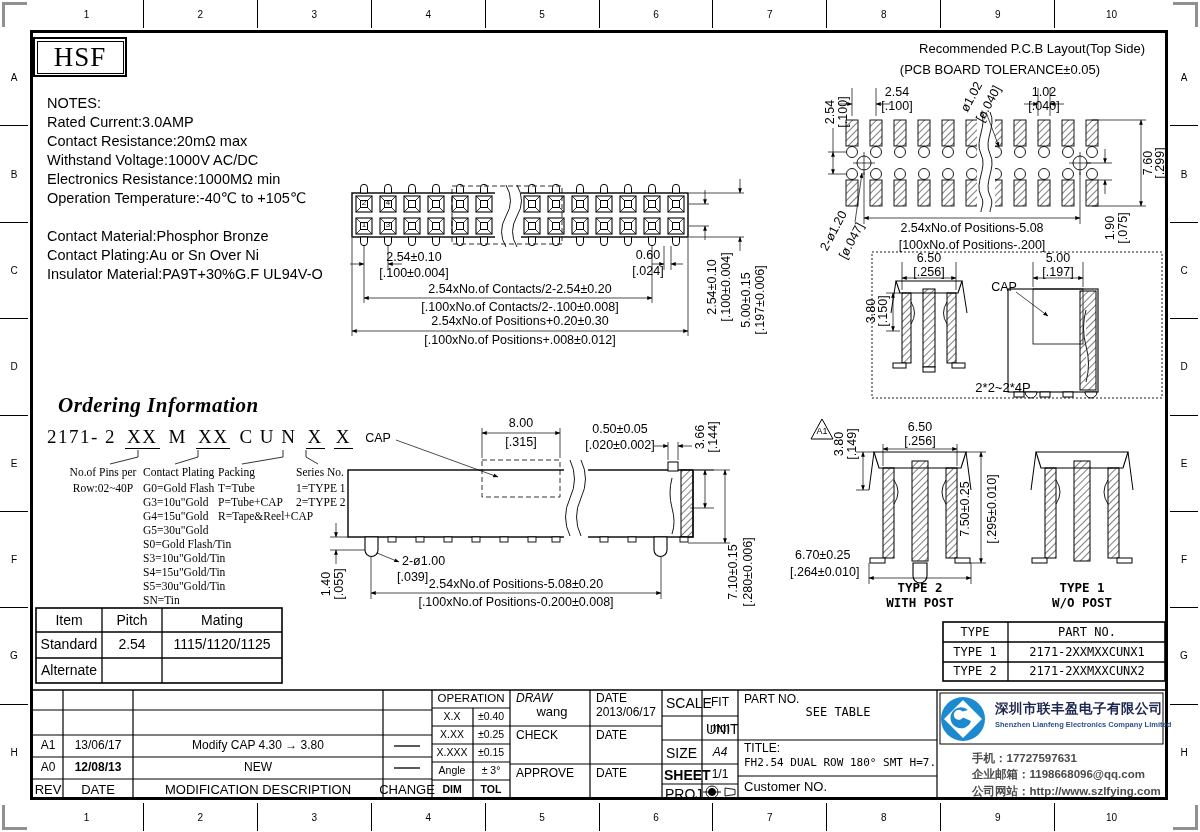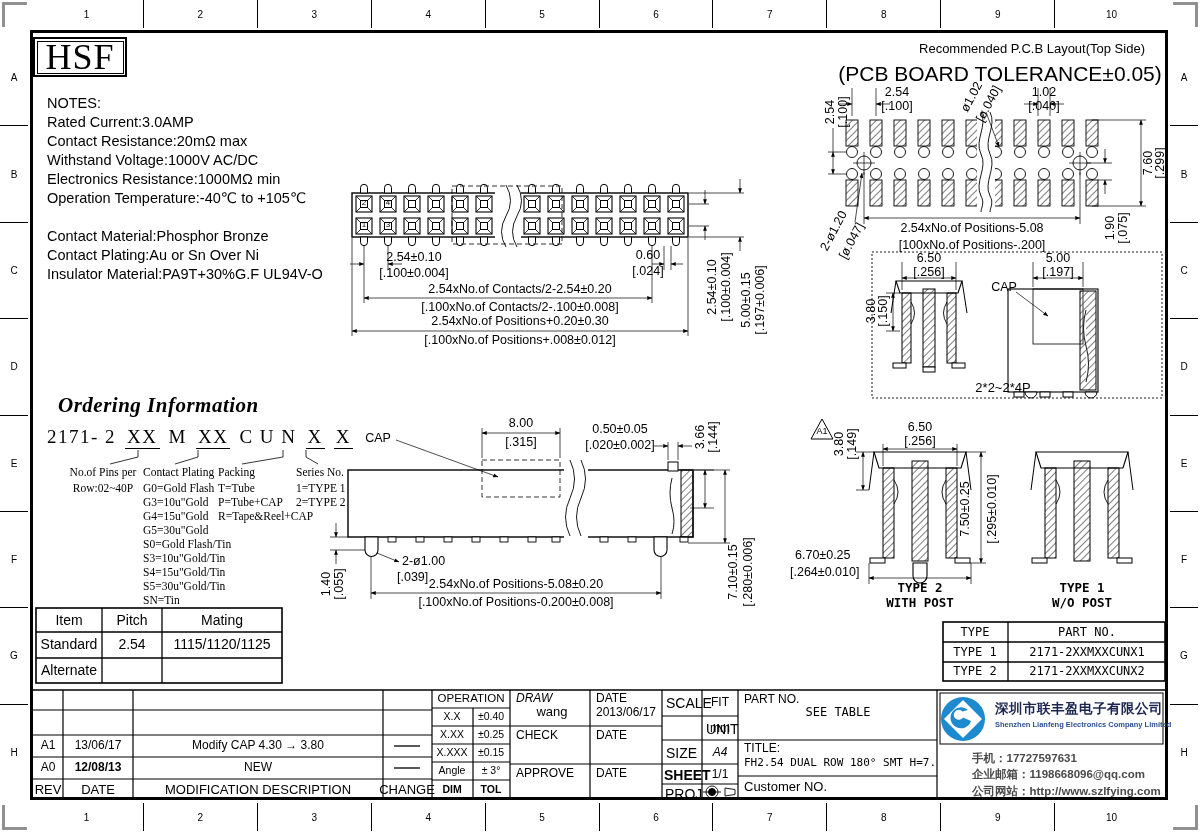--- a/index.html
+++ b/index.html
@@ -17,21 +17,21 @@
   .b{font-weight:bold;}
   .zb{position:absolute;display:flex;}
   .zbh>div{flex:1;display:flex;align-items:center;justify-content:center;font-size:10px;border-right:1px solid #000;}
   .zbh>div:last-child{border-right:none;}
   .zbv{flex-direction:column;}
   .zbv>div{flex:1;display:flex;align-items:center;justify-content:center;font-size:10px;border-bottom:1px solid #000;}
   .zbv>div:last-child{border-bottom:none;}
   .corner{position:absolute;width:22px;height:22px;}
   .hsf{position:absolute;left:33px;top:37px;width:94px;height:40px;border:2.5px solid #000;box-sizing:border-box;padding:1.5px;}
   .hsf>div{width:100%;height:100%;border:1.2px solid #000;box-sizing:border-box;display:flex;align-items:center;justify-content:center;
-           font-family:"Liberation Serif",serif;font-size:36px;letter-spacing:1px;}
+           font-family:"Liberation Serif",serif;font-size:27px;letter-spacing:1px;}
   .code{position:absolute;left:47px;top:426px;font-family:"Liberation Serif",serif;font-size:19px;letter-spacing:1.5px;white-space:nowrap;}
   .code span{display:inline-block;margin-right:9px;}
   .code .u{border-bottom:1.6px solid #000;padding:0 2px;}
   .ocol{position:absolute;font-family:"Liberation Serif",serif;font-size:11.5px;line-height:13.5px;white-space:nowrap;}
   .clip{overflow:hidden;}
 </style>
 </head>
 <body>
 
 <svg width="1200" height="832" viewBox="0 0 1200 832">
@@ -490,21 +490,21 @@
 <span class="lb s15" style="left:47px;top:115px;">Rated Current:3.0AMP</span>
 <span class="lb s15" style="left:47px;top:134px;">Contact Resistance:20mΩ max</span>
 <span class="lb s15" style="left:47px;top:153px;">Withstand Voltage:1000V AC/DC</span>
 <span class="lb s15" style="left:47px;top:172px;">Electronics Resistance:1000MΩ min</span>
 <span class="lb s15" style="left:47px;top:191px;">Operation Temperature:-40℃ to +105℃</span>
 <span class="lb s15" style="left:47px;top:229px;">Contact Material:Phosphor Bronze</span>
 <span class="lb s15" style="left:47px;top:248px;">Contact Plating:Au or Sn Over Ni</span>
 <span class="lb s15" style="left:47px;top:267px;">Insulator Material:PA9T+30%G.F UL94V-O</span>
 
 <span class="lb ctr" style="left:1032px;top:42px;font-size:13px;">Recommended P.C.B Layout(Top Side)</span>
-<span class="lb ctr" style="left:1000px;top:63px;font-size:21px;">(PCB BOARD TOLERANCE±0.05)</span>
+<span class="lb ctr" style="left:1000px;top:63px;font-size:13px;">(PCB BOARD TOLERANCE±0.05)</span>
 <span class="lb ctr" style="left:897px;top:86px;">2.54</span>
 <span class="lb ctr" style="left:897px;top:100px;">[.100]</span>
 <span class="lb r60" style="left:972px;top:97px;">ø1.02</span>
 <span class="lb r60" style="left:989px;top:104px;">[ø.040]</span>
 <span class="lb ctr" style="left:1044px;top:86px;">1.02</span>
 <span class="lb ctr" style="left:1044px;top:100px;">[.040]</span>
 <span class="lb rl" style="left:831px;top:112px;">2.54</span>
 <span class="lb rl" style="left:844px;top:112px;">[.100]</span>
 <span class="lb rl" style="left:1149px;top:163px;">7.60</span>
 <span class="lb rl" style="left:1161px;top:163px;">[.299]</span>

